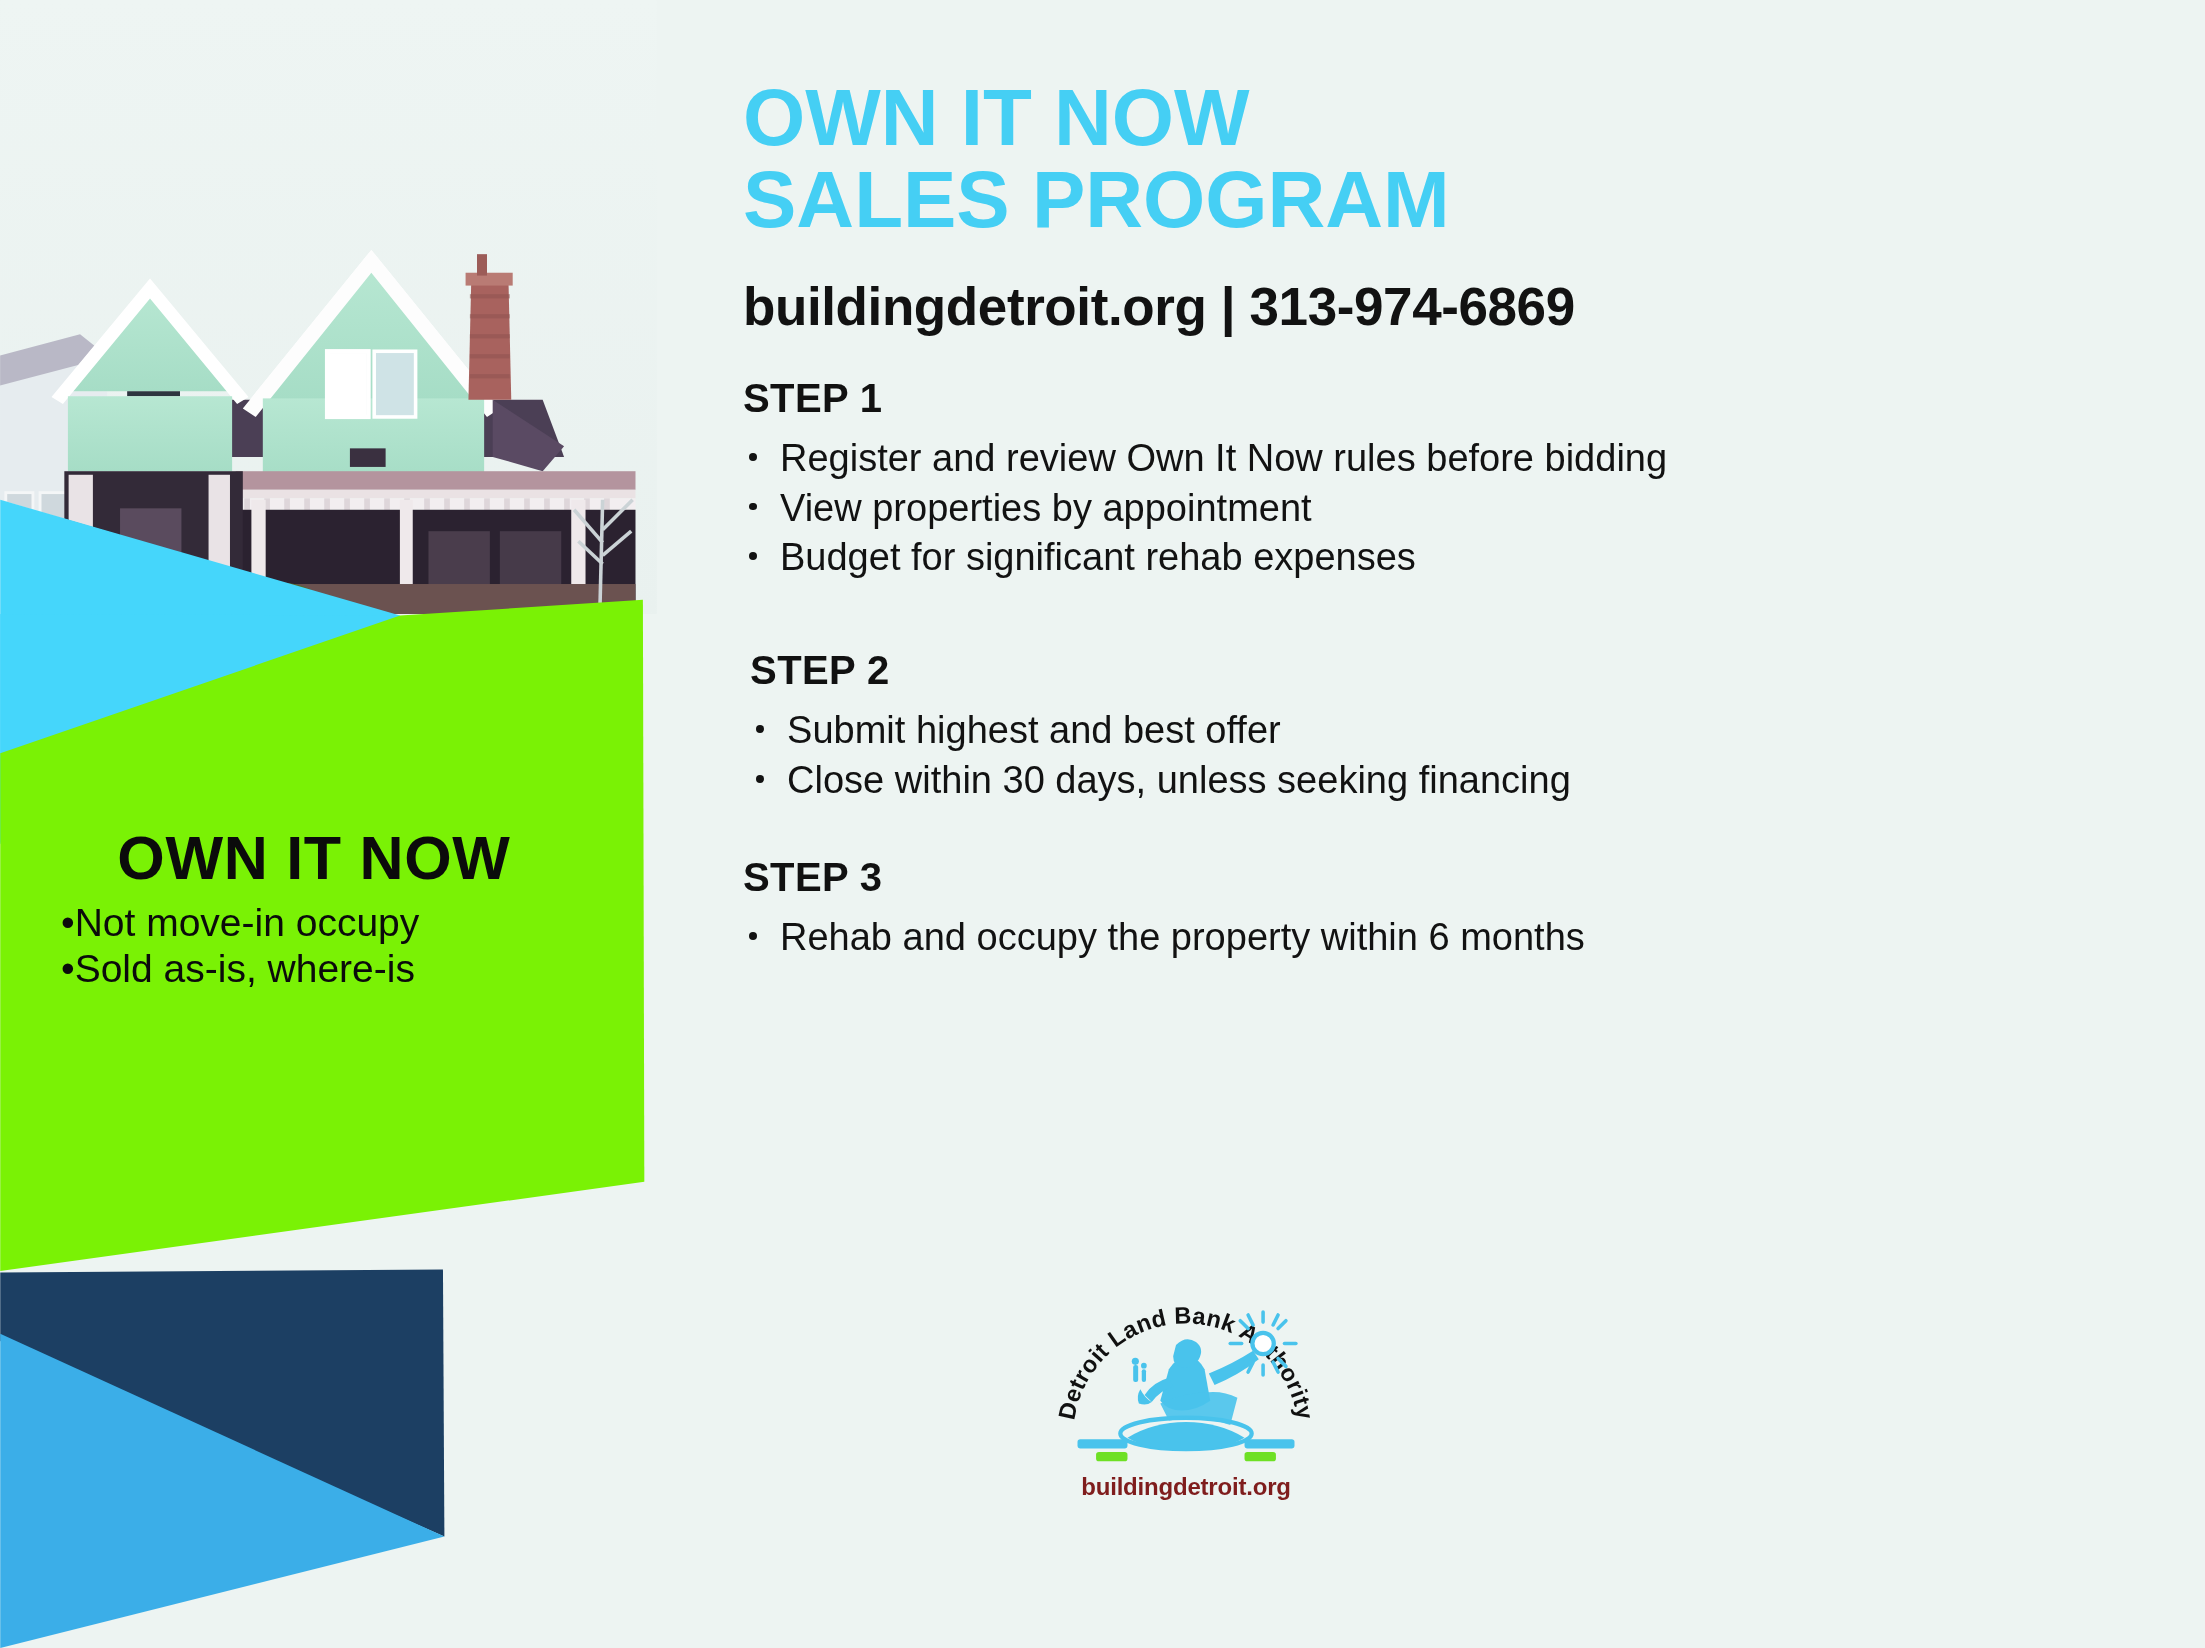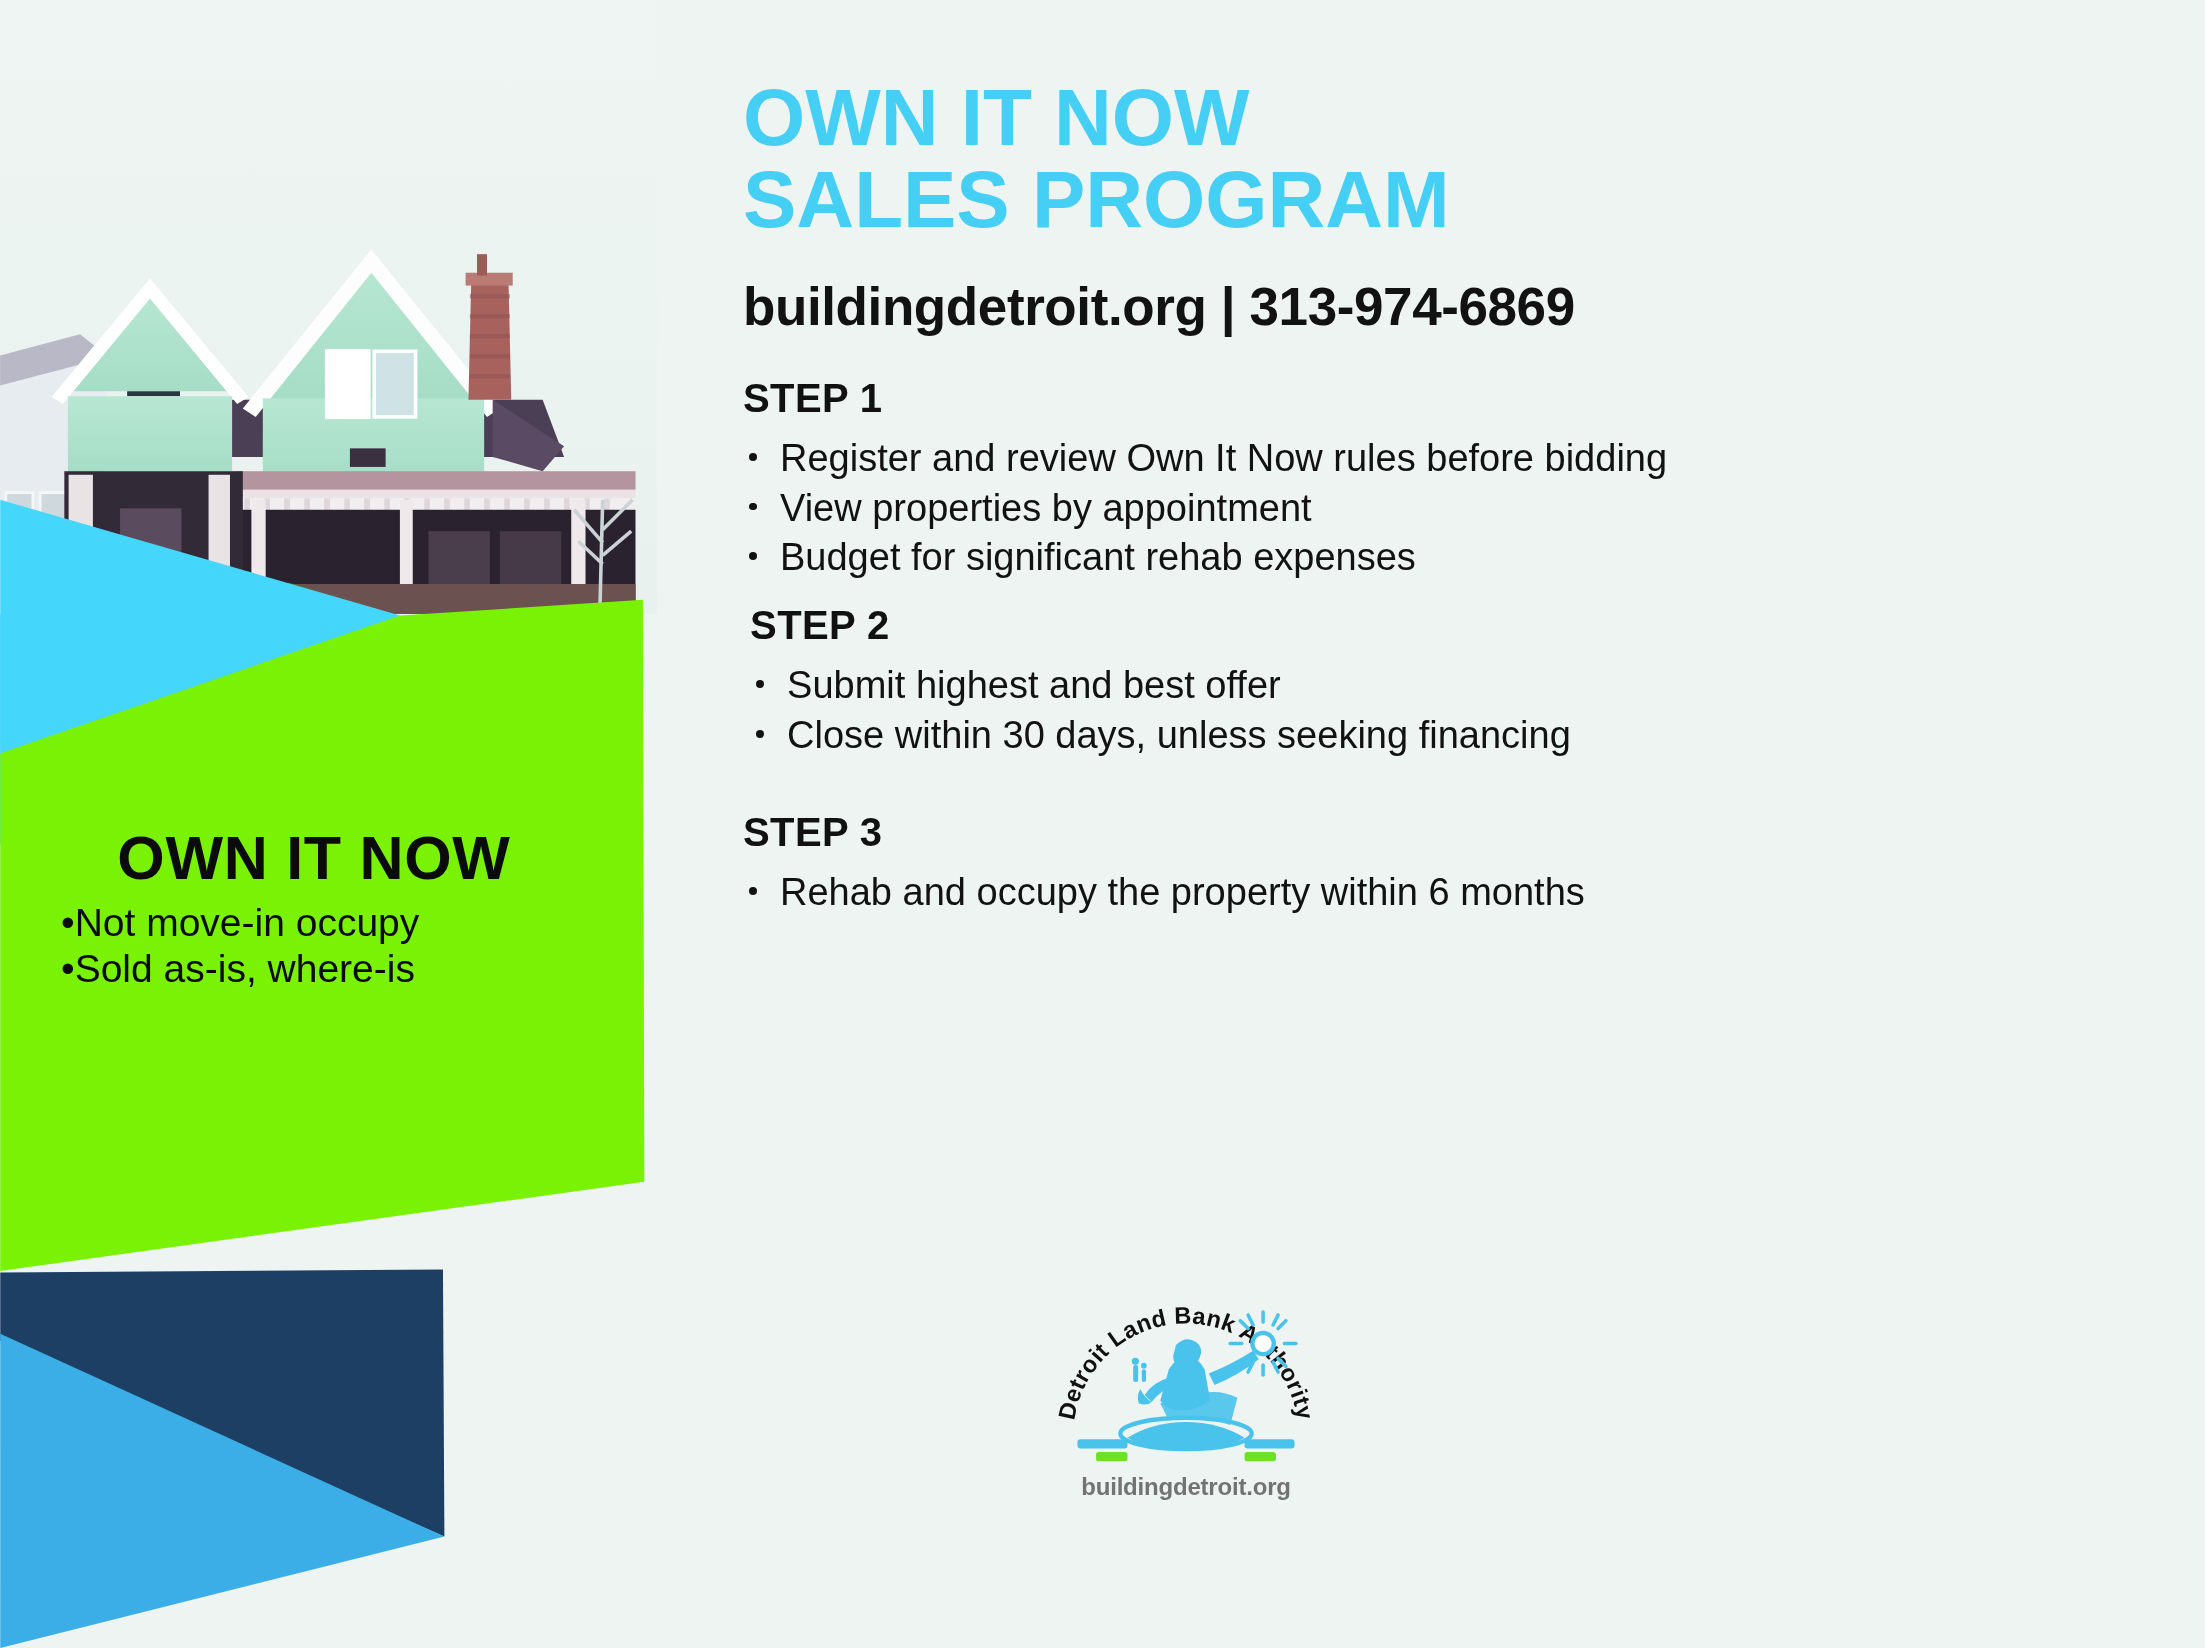--- a/index.html
+++ b/index.html
@@ -51,21 +51,21 @@
     padding-top:77px;
   }
   .headline .l2{display:block;}
 
   .contact{
     font-size:53px;font-weight:700;color:#121212;
     margin-top:36px;letter-spacing:-0.4px;white-space:nowrap;
   }
 
   .step-block{margin-top:39px;}
-  .step-block.s2{margin-top:21px;padding-left:7.1px;}
+  .step-block.s2{margin-top:66px;padding-left:7.1px;}
   .step-block.s3{margin-top:50px;}
 
   .step-head{
     font-size:40px;font-weight:700;color:#111;
     letter-spacing:0.4px;margin:0 0 13px 0;
   }
   .step-list{margin:0;padding:0;list-style:none;}
   .step-list li{
     position:relative;
     font-size:38px;color:#121212;line-height:1.30;
@@ -77,21 +77,21 @@
     background:#121212;
   }
 
   
   .logo{
     position:absolute;left:1043px;top:1285px;
     width:286px;height:214px;text-align:center;
   }
   .logo svg{display:block;}
   .logo-url{
-    font-size:24px;font-weight:700;color:#737373;
+    font-size:24px;font-weight:700;color:#7f1d1d;
     letter-spacing:-0.2px;margin-top:1.4px;text-align:center;
   }
 </style>
 </head>
 <body>
 
 <div class="flyer">
 
   <div class="left-art">
 

